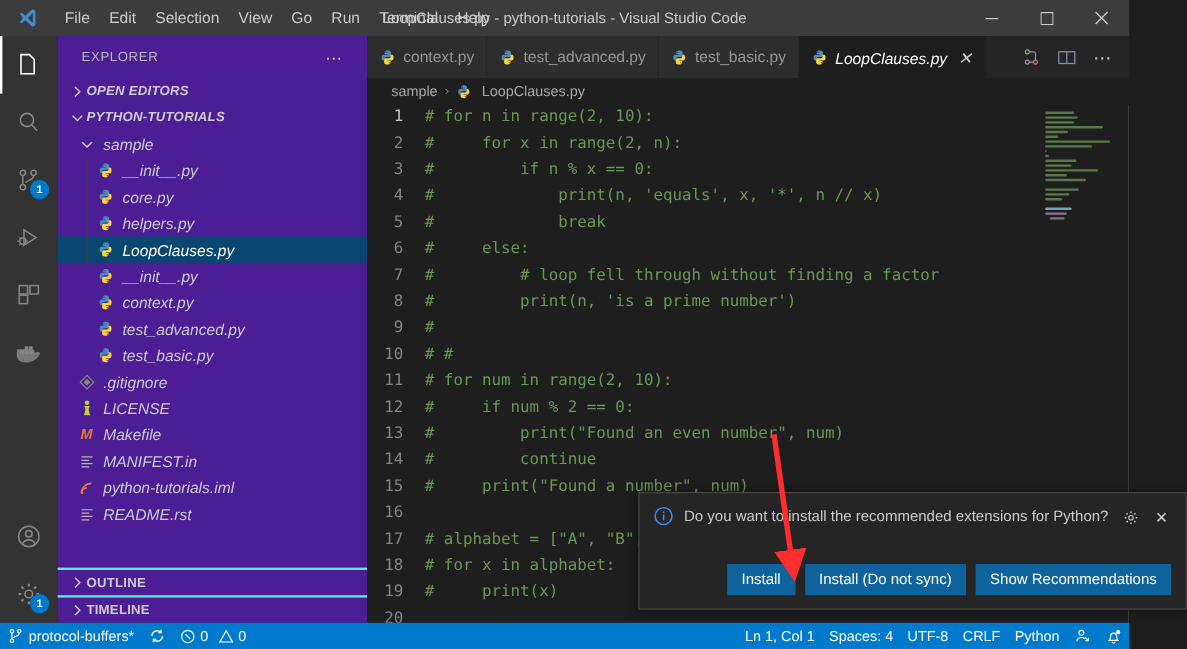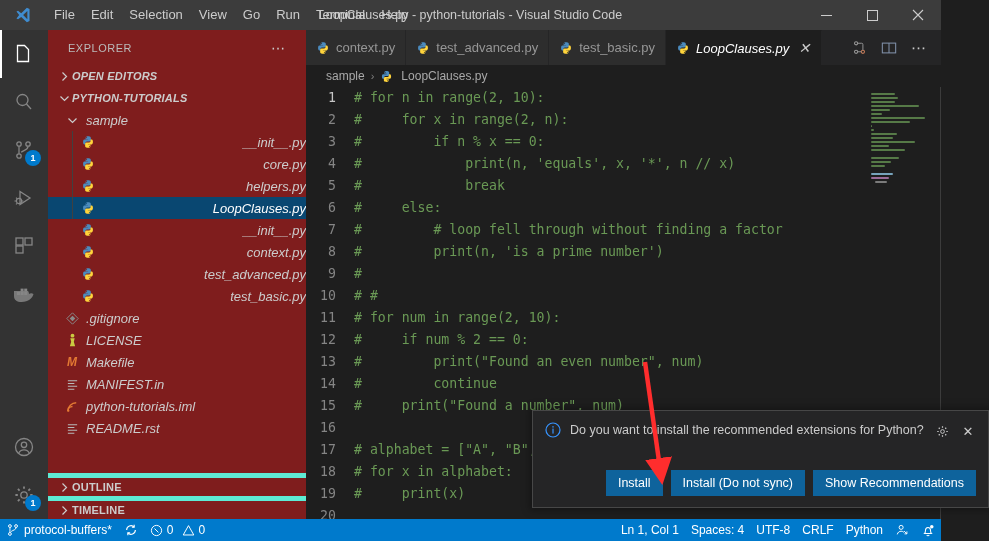--- a/index.html
+++ b/index.html
@@ -48,45 +48,45 @@
   .act-spacer { flex:1 1 auto; }
   .badge {
     position:absolute; right:7px; bottom:8px; min-width:16px; height:16px;
     background:#007acc; color:#ffffff; border-radius:8px; font-size:9px;
     display:flex; align-items:center; justify-content:center; padding:0 4px;
     font-weight:600; line-height:1;
   }
 
   
   .sidebar {
-    width:258px; flex:0 0 258px; background:#7f1d1d;
+    width:258px; flex:0 0 258px; background:#4c1d95;
     display:flex; flex-direction:column; min-height:0;
   }
   .sidebar-header {
     height:35px; display:flex; align-items:center; padding:0 20px 0 20px;
     color:#bbbbbb; font-size:11px; letter-spacing:.5px; flex:0 0 35px;
   }
   .sidebar-header .dots { margin-left:auto; color:#cccccc; font-size:14px; letter-spacing:1px; }
   .tree { flex:1 1 auto; overflow:hidden;font-style:italic; }
   .section-head {
     height:22px; display:flex; align-items:center; color:#cccccc;
     font-size:11px; font-weight:700; padding-left:8px; letter-spacing:.2px;
   }
   .chev { width:16px; display:inline-flex; align-items:center; justify-content:center; flex:0 0 16px; }
   .row {
     height:22px; display:flex; align-items:center; color:#cccccc;
     font-size:13px; white-space:nowrap; position:relative;
   }
   .row.selected { background:#094771; color:#ffffff; }
   .row .ic { width:16px; height:16px; flex:0 0 16px; margin-right:6px; display:flex; align-items:center; justify-content:center; font-size:11px; }
   .indent-1 { padding-left:16px; }
-  .indent-2 { padding-left:32px;justify-content:space-between; }
+  .indent-2 { padding-left:32px; }
   .guide { position:absolute; left:24px; top:0; bottom:0; width:1px; background:#404040; }
   .bottom-sections { flex:0 0 auto; }
-  .bottom-sections .section-head { border-top:5px solid #5eead4; height:23px; }
+  .bottom-sections .section-head { border-top:2px solid #5eead4; height:23px; }
 
   
   .editor-area { flex:1 1 auto; display:flex; flex-direction:column; min-width:0; background:#1e1e1e; }
   .tabs-row { height:35px; background:#252526; display:flex; flex:0 0 35px; }
   .tabs { display:flex; height:35px; min-width:0; }
   .tab {
     display:flex; align-items:center; height:35px; padding:0 10px;
     background:#2d2d2d; color:#969696; font-size:13px;
     border-right:1px solid #252526; white-space:nowrap; max-width:175px;
   }

